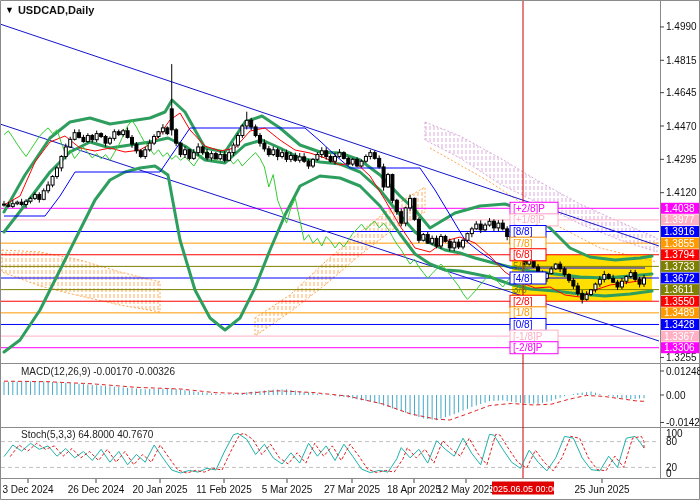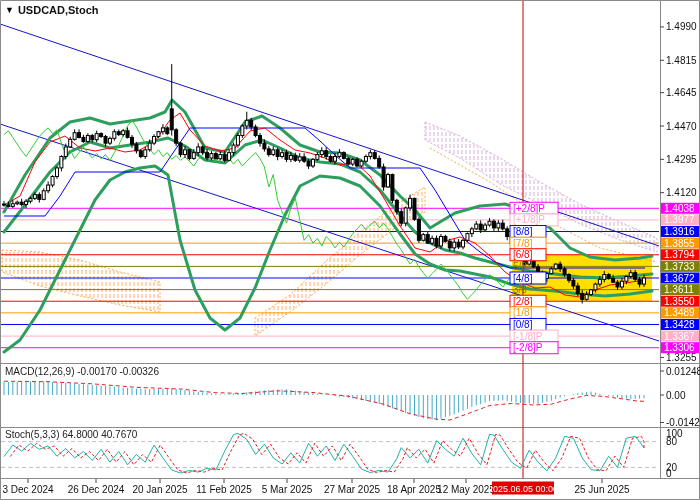--- a/index.html
+++ b/index.html
@@ -2,21 +2,21 @@
 <html><head>
 <meta charset="utf-8">
 <style>
   html,body{margin:0;padding:0;background:#e8e8e8;font-family:"Liberation Sans",sans-serif;}
   .root{position:relative;width:700px;height:500px;background:#ffffff;overflow:hidden;
         outline:1px solid #6a6a6a;}
   .root svg{position:absolute;left:0;top:0;}
   .ttl{position:absolute;left:5px;top:4px;font:bold 11px "Liberation Sans",sans-serif;color:#111;
        display:flex;align-items:center;gap:4px;z-index:5;}
   .ttl .tri{font-size:9px;color:#000;cursor:pointer;}
-  .indlab{position:absolute;font:10px "Liberation Sans",sans-serif;color:#222;z-index:5;white-space:nowrap;}
+  .indlab{position:absolute;font:10px "Liberation Sans",sans-serif;color:#222;z-index:5;white-space:nowrap;margin-left:16px;}
 </style>
 </head>
 <body>
 
 <div class="root">
 
   <svg id="cv" width="700" height="500" viewBox="0 0 700 500">
       <defs>
         <clipPath id="mainC">
           <rect x="1" y="1" width="658" height="362"></rect>
@@ -650,20 +650,20 @@
         <text fill="#111111" font-family="&quot;Liberation Sans&quot;, sans-serif" font-size="10px" text-anchor="middle" x="466" y="493">12 May 2025</text>
         <line x1="602" y1="479" x2="602" y2="483" stroke="#444" stroke-width="1"></line>
         <text fill="#111111" font-family="&quot;Liberation Sans&quot;, sans-serif" font-size="10px" text-anchor="middle" x="602" y="493">25 Jun 2025</text>
         <rect x="492" y="481.5" width="62" height="13" fill="#E00000"></rect>
         <text fill="#ffffff" font-family="&quot;Liberation Sans&quot;, sans-serif" font-size="9px" text-anchor="middle" x="523" y="491.5">2025.06.05 00:00</text>
       </g>
     </svg>
 
   <div class="ttl">
     <span class="tri">▼</span>
-    <span>USDCAD,Stoch</span>
+    <span>USDCAD,Daily</span>
   </div>
 
   <div class="indlab" style="left:5px;top:366px;">MACD(12,26,9) -0.00170 -0.00326</div>
 
   <div class="indlab" style="left:5px;top:429px;">Stoch(5,3,3) 64.8000 40.7670</div>
 
 </div>
 
 </body></html>

